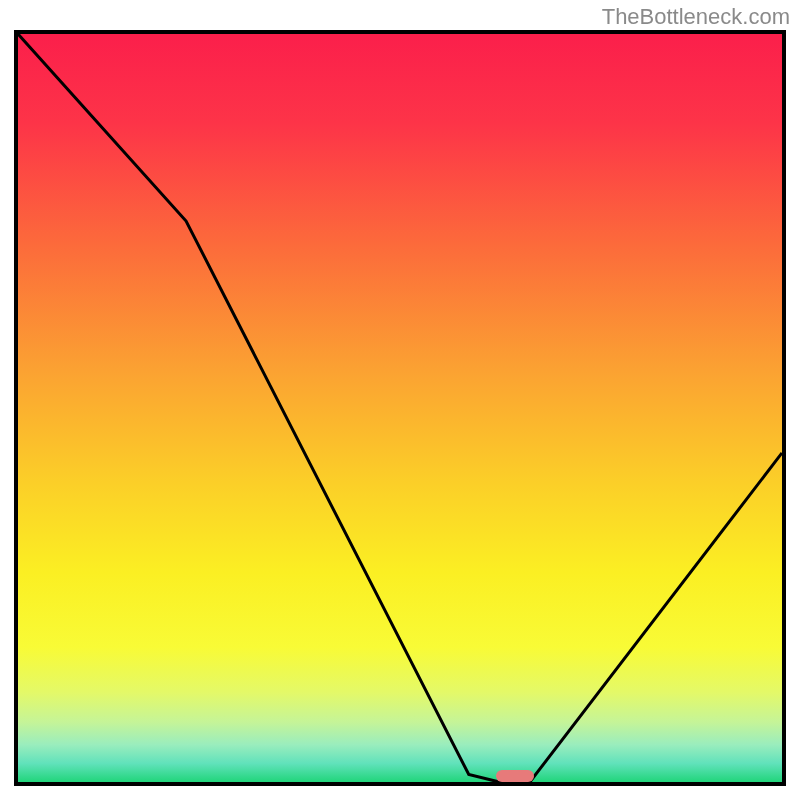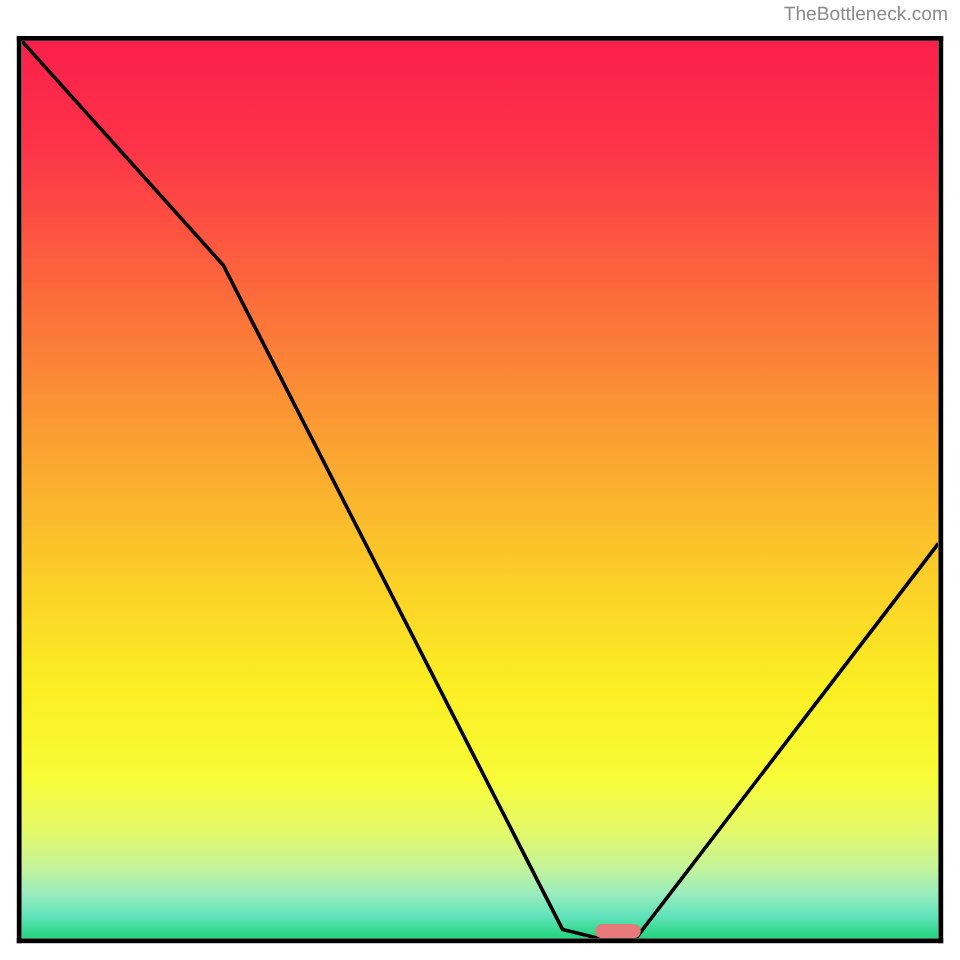--- a/index.html
+++ b/index.html
@@ -9,21 +9,21 @@
     height: 800px;
     position: relative;
     background: #fff;
     font-family: Arial, sans-serif;
   }
   .watermark {
     position: absolute;
     top: 4px;
     right: 10px;
     color: #8a8a8a;
-    font-size: 16px;
+    font-size: 22px;
     font-weight: 400;
     z-index: 10;
   }
   .border-top, .border-bottom, .border-left, .border-right {
     position: absolute;
     background: #000;
     z-index: 5;
   }
   .border-top { top: 30px; left: 14px; right: 14px; height: 4px; }
   .border-bottom { bottom: 14px; left: 14px; right: 14px; height: 4px; }

